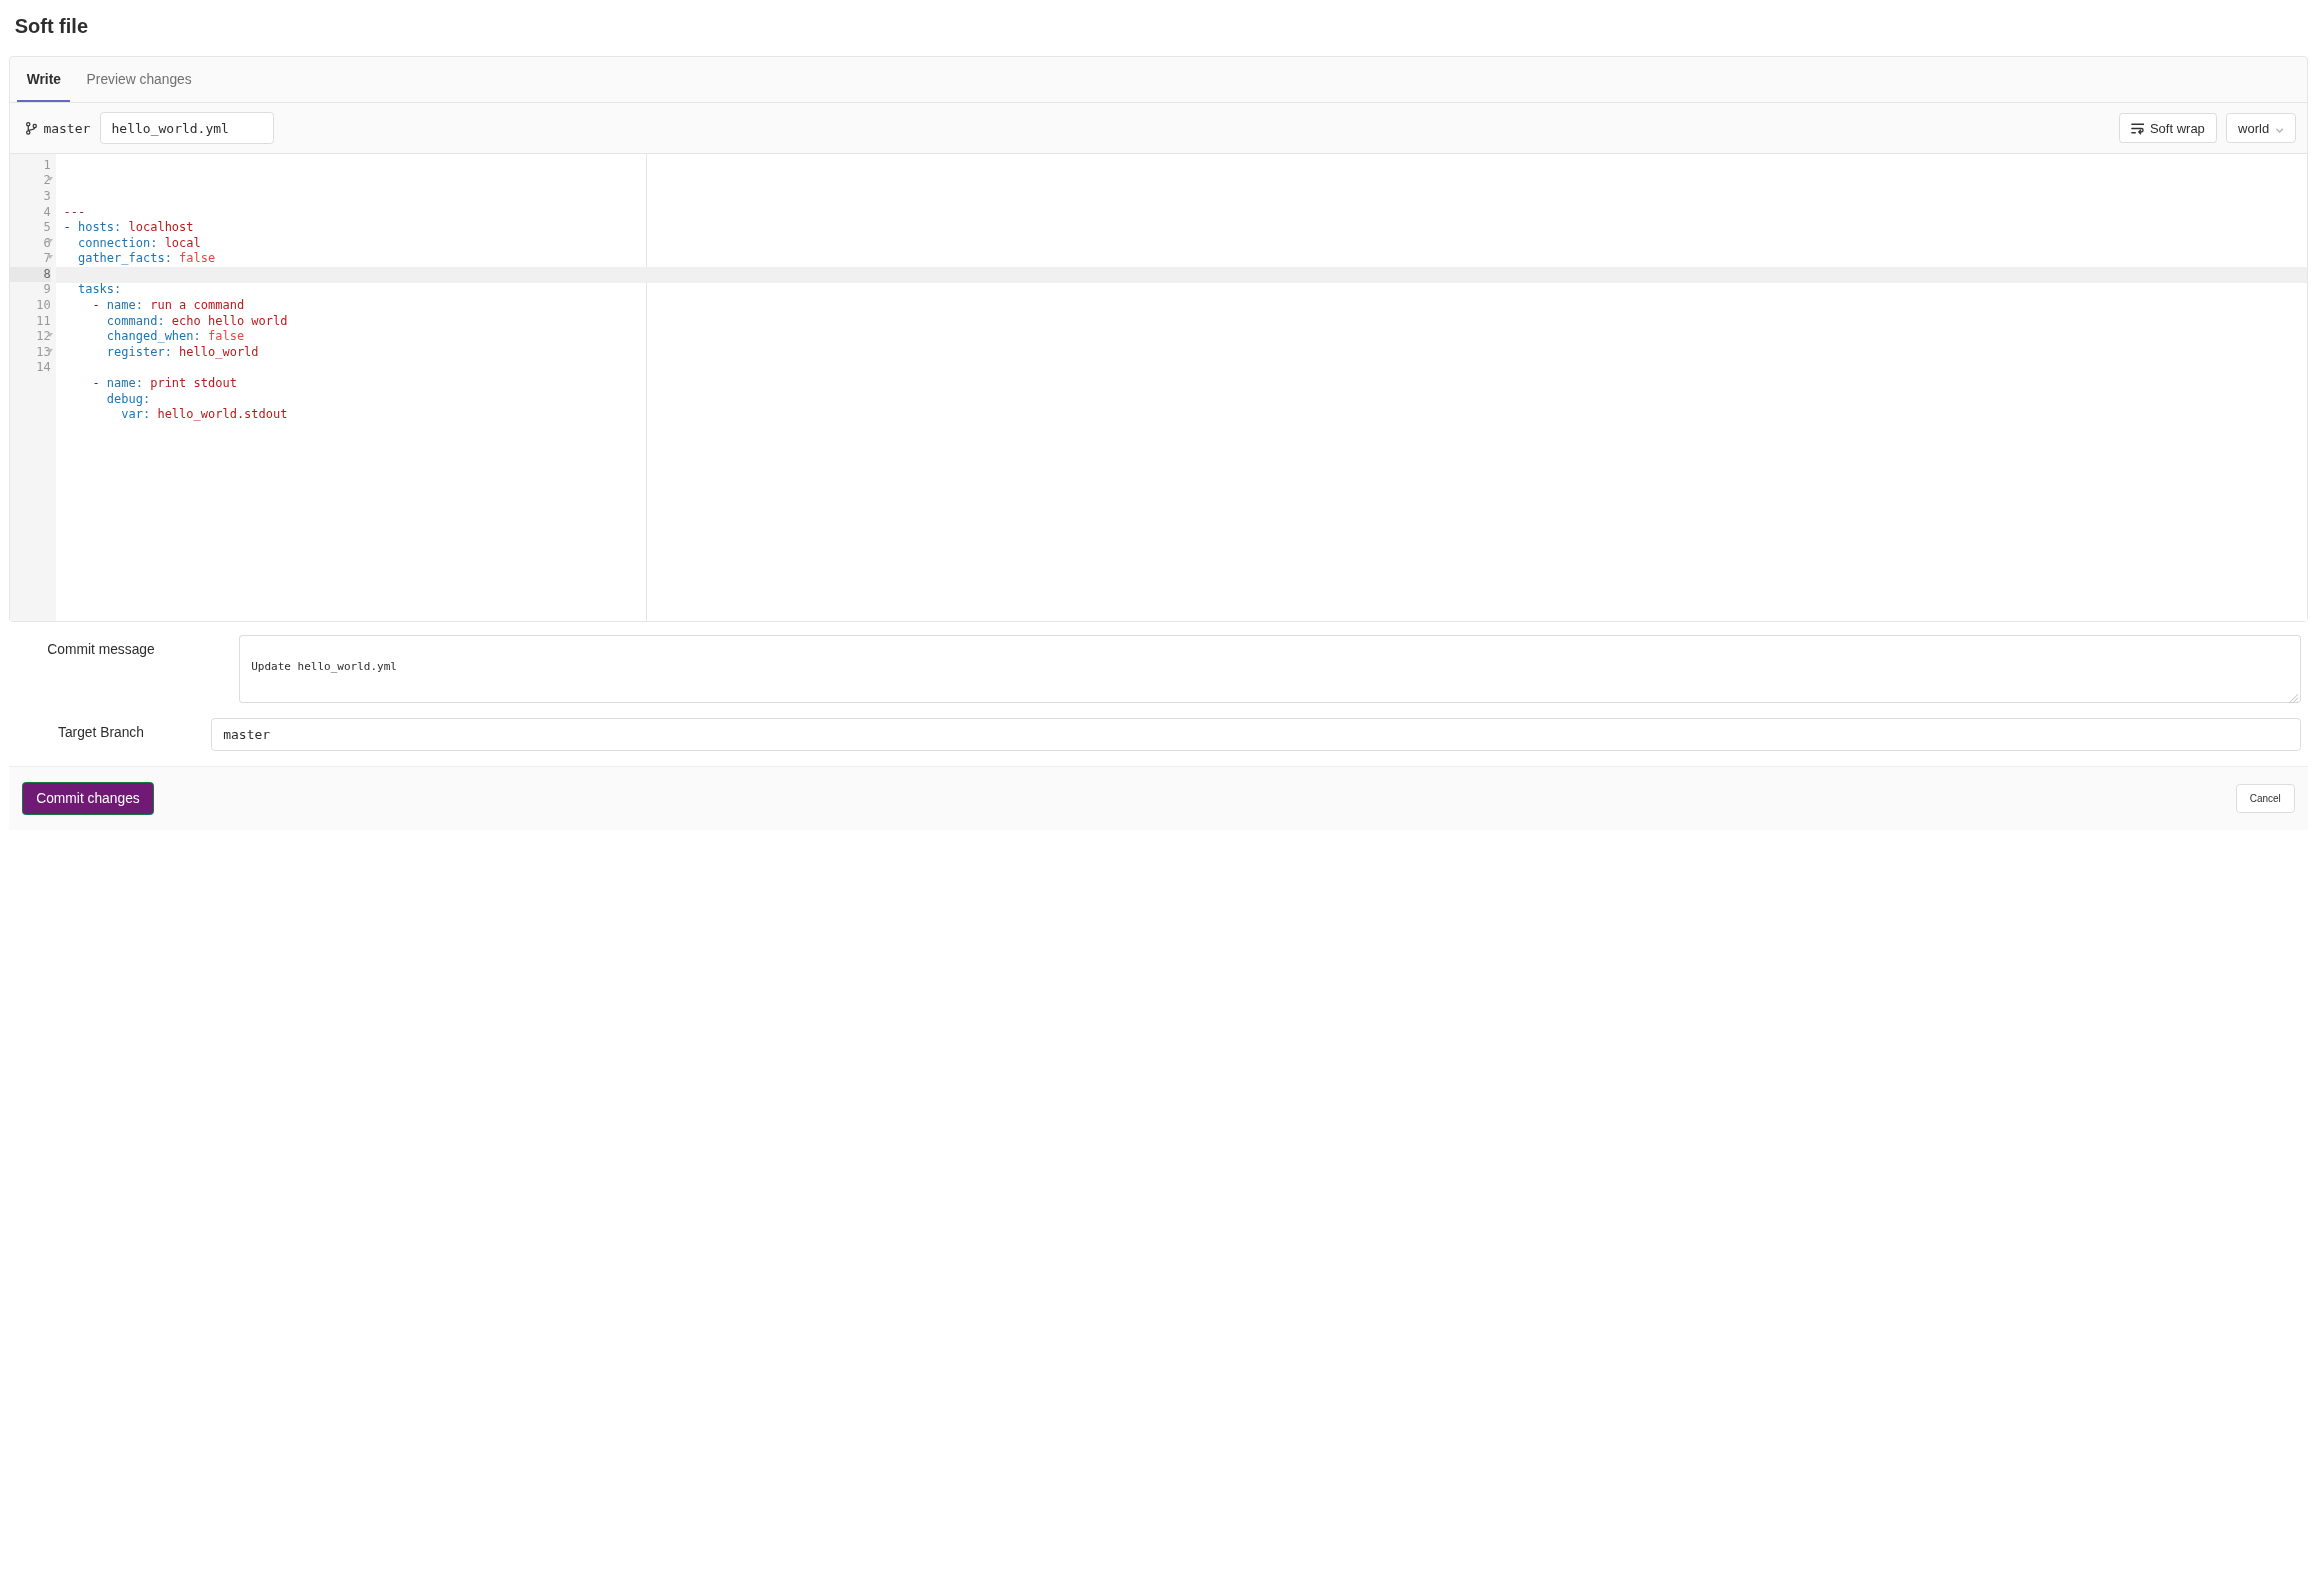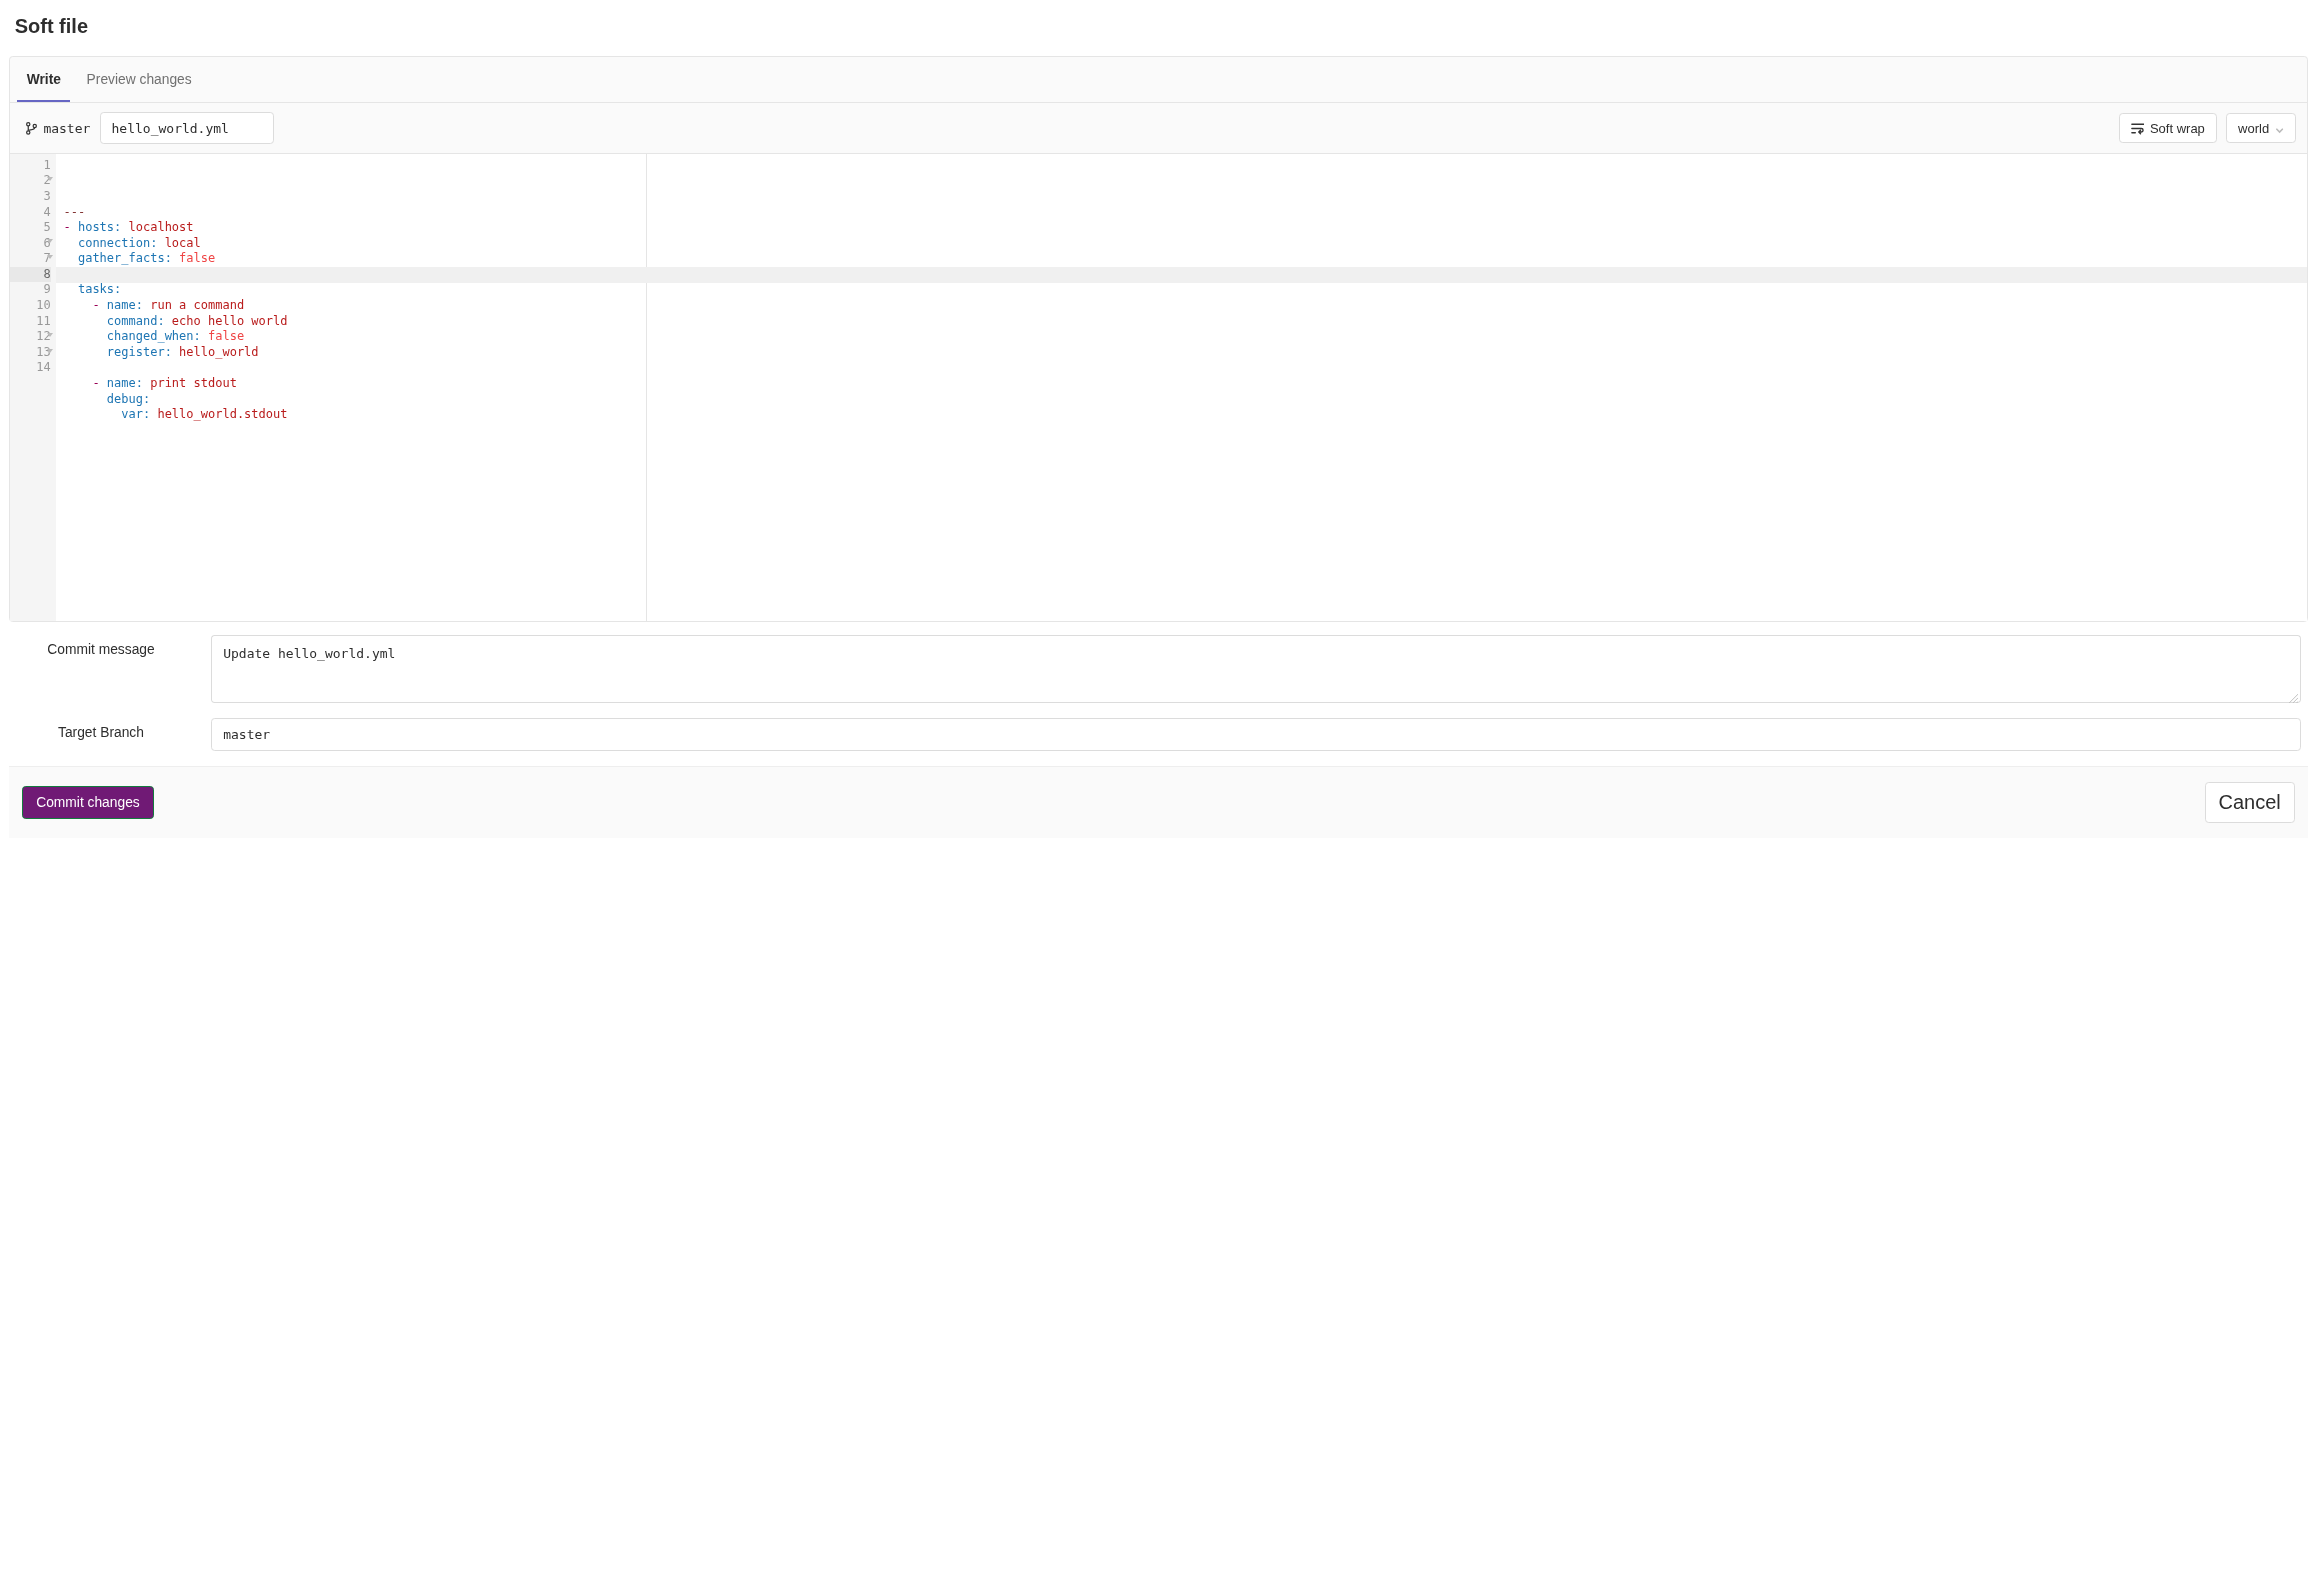--- a/index.html
+++ b/index.html
@@ -168,25 +168,26 @@
   font-size: 13.8px;
   color: #2e2e2e;
 }
 .form-field { flex: 1; padding-right: 7.3px; display: flex; gap: 0; }
 .commit-msg {
   width: 579px;
   height: 68px;
   border: 0.9px solid #dcdcdc;
   border-radius: 3.7px 0 0 3.7px;
   border-right: none;
-  padding: 10px 11px;
-  font-family: "SFMono-Regular", Menlo, Consolas, monospace;
-  font-size: 13px;
+  padding: 24px 11px;
+  font-family: "SFMono-Regular", Menlo, Consolas, monospace;
+  font-size: 11px;
   resize: none;
   color: #2e2e2e;
+  margin-left: 28px;
 }
 .commit-msg-ext {
   flex: 1;
   height: 68px;
   border: 0.9px solid #dcdcdc;
   border-left: none;
   border-radius: 0 3.7px 3.7px 0;
   background: #fff;
   position: relative;
 }
@@ -220,21 +221,21 @@
   font-size: 13.8px;
   padding: 8.3px 13px;
   border-radius: 3.7px;
   cursor: pointer;
 }
 .footer-spacer { flex: 1; }
 .btn-cancel {
   background: #fff;
   border: 0.9px solid #dcdcdc;
   color: #2e2e2e;
-  font-size: 20px;
+  font-size: 10px;
   padding: 8.3px 13px;
   border-radius: 3.7px;
   cursor: pointer;
 }
 </style>
 </head>
 <body>
 
 <div class="page-title">Soft file</div>
 

